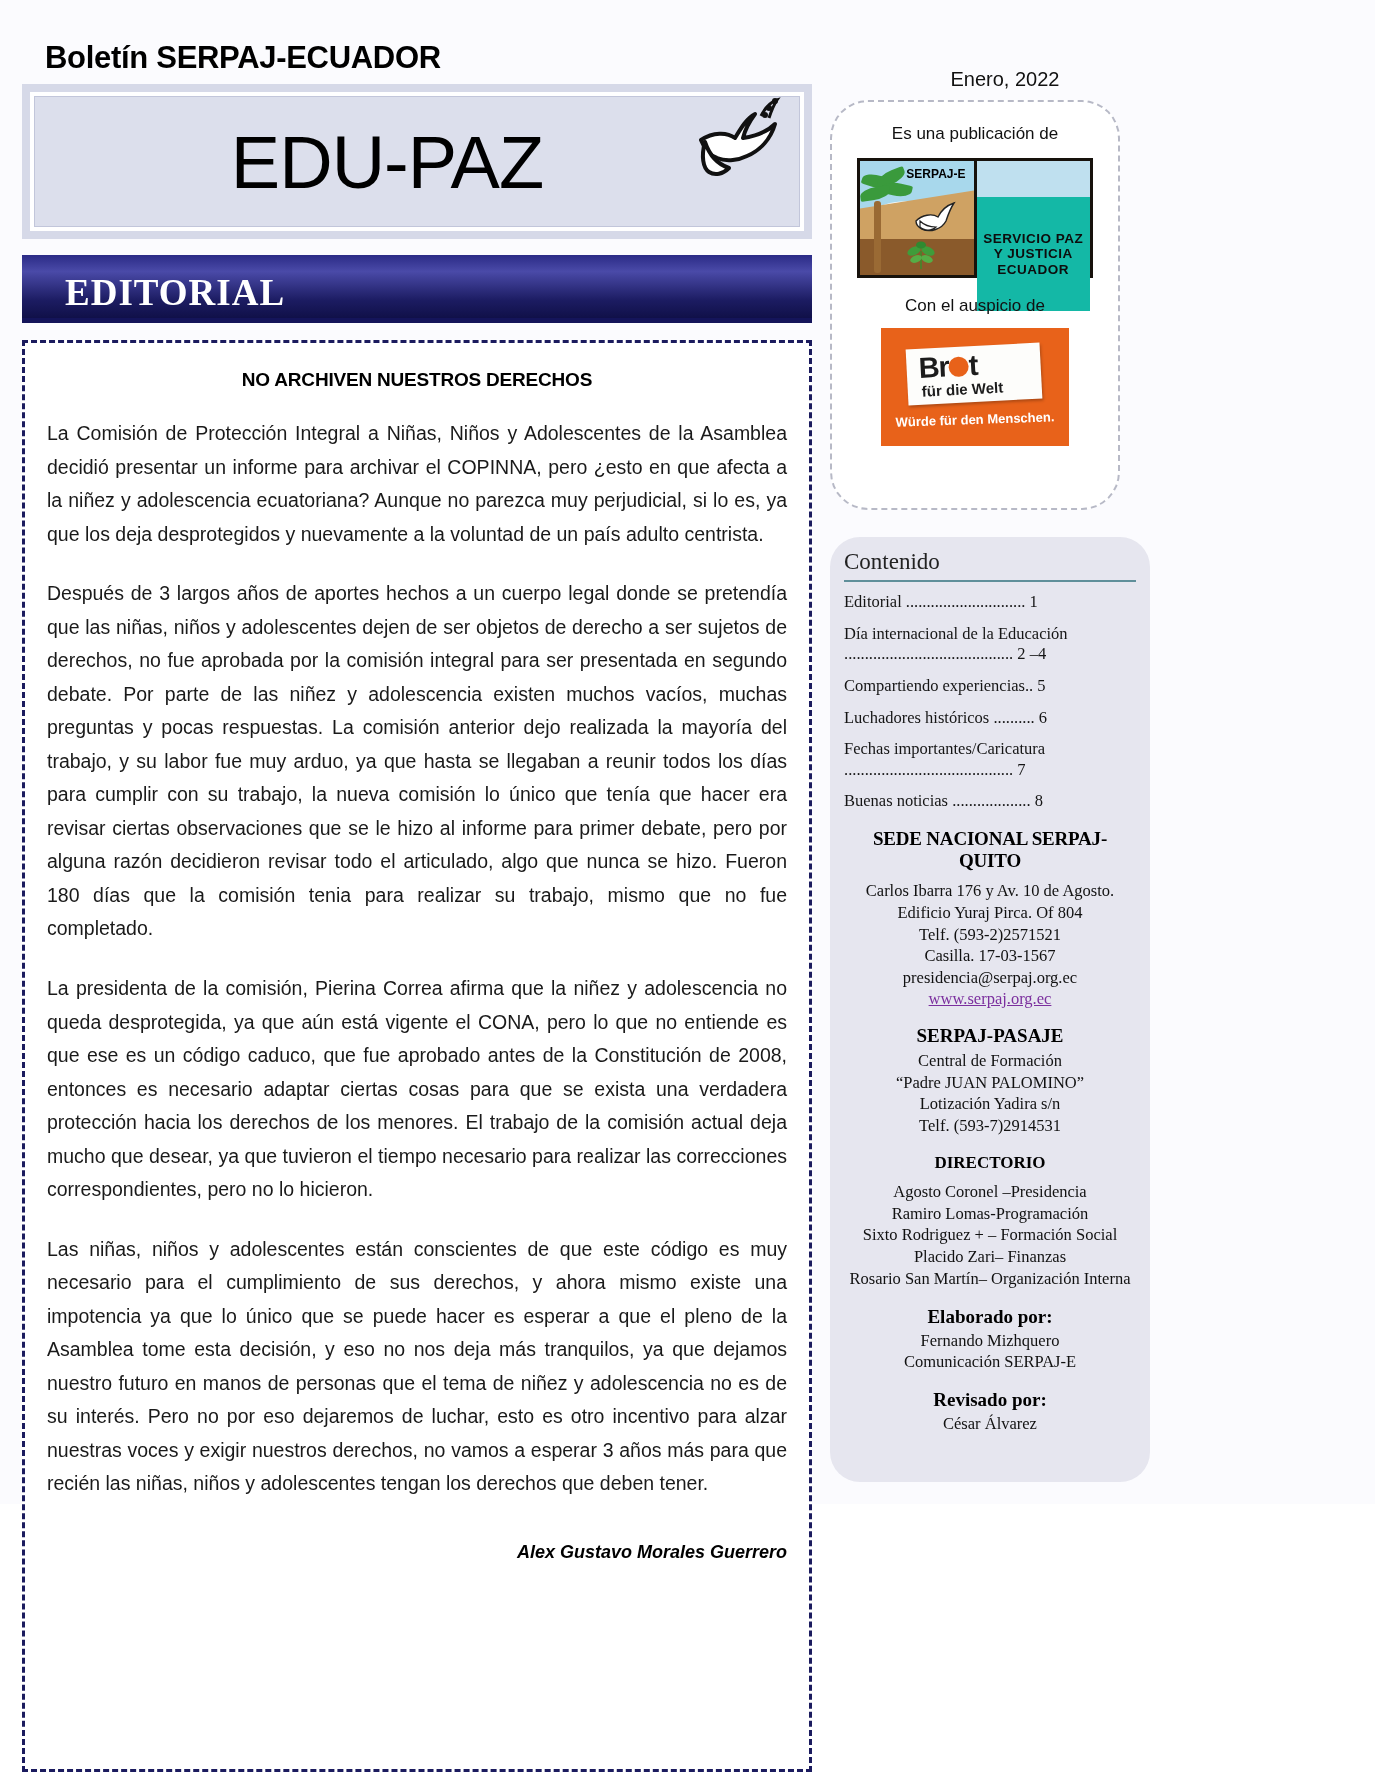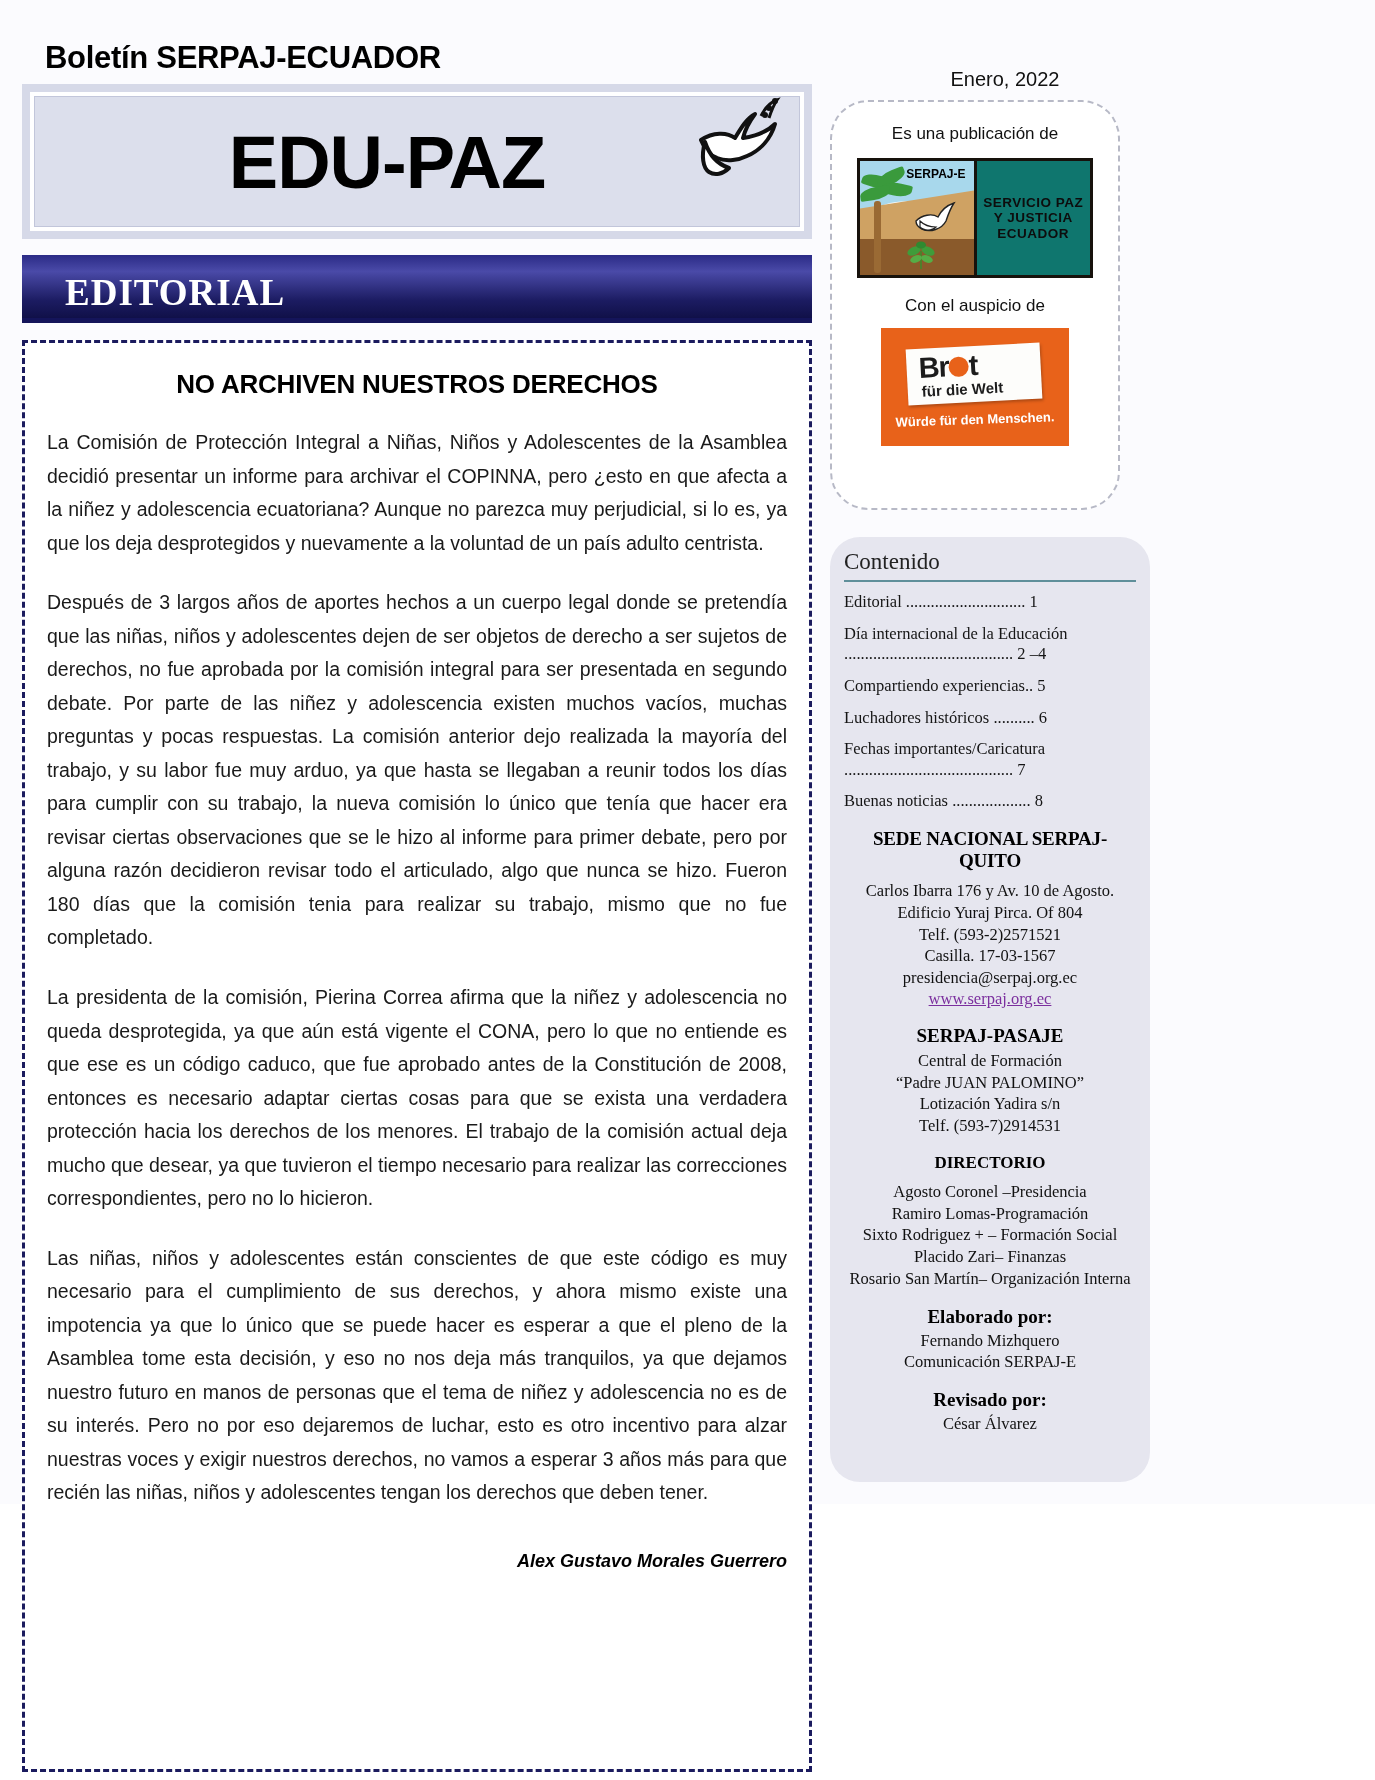--- a/index.html
+++ b/index.html
@@ -53,21 +53,21 @@
     position: relative;
     box-shadow: inset 0 0 0 1px #c2c6da;
   }
   .edupaz-word {
     position: absolute;
     left: 0; right: 0;
     top: 50%;
     transform: translateY(-50%);
     text-align: center;
     font-size: 74px;
-    font-weight: bold;
+    font-weight: normal;
     letter-spacing: -1px;
     color: #000;
     font-family: "Liberation Sans", sans-serif;
     padding-right: 60px;
   }
   .dove-mast {
     position: absolute;
     right: 24px;
     top: 8px;
     width: 105px;
@@ -103,21 +103,21 @@
     top: 340px;
     width: 790px;
     height: 1432px;
     border: 3px dashed #1b1b5e;
     box-sizing: border-box;
     background: #ffffff;
     padding: 18px 22px 0 22px;
   }
   .article-headline {
     text-align: center;
-    font-size: 26px;
+    font-size: 19px;
     font-weight: bold;
     color: #000;
     letter-spacing: -0.2px;
     margin-top: 8px;
     margin-bottom: 26px;
     font-family: "Liberation Sans", sans-serif;
   }
   .article-p {
     text-align: justify;
     font-size: 19.5px;
@@ -184,25 +184,26 @@
     position: relative;
     width: 50%;
     height: 100%;
     background: #a8d8ec;
     overflow: hidden;
     border-right: 3px solid #17120c;
   }
   .serpaj-right {
     width: 50%;
     height: 100%;
-    background: #0f766e;
+    background: #14b8a6;
     display: flex;
     align-items: center;
     justify-content: center;
     text-align: center;
+    margin-top: 36px;
   }
   .serpaj-right span {
     font-size: 13.5px;
     font-weight: bold;
     line-height: 1.12;
     letter-spacing: 0.5px;
     color: #0d0d0d;
     font-family: "Liberation Sans", sans-serif;
   }
   .serpaj-e-text {

